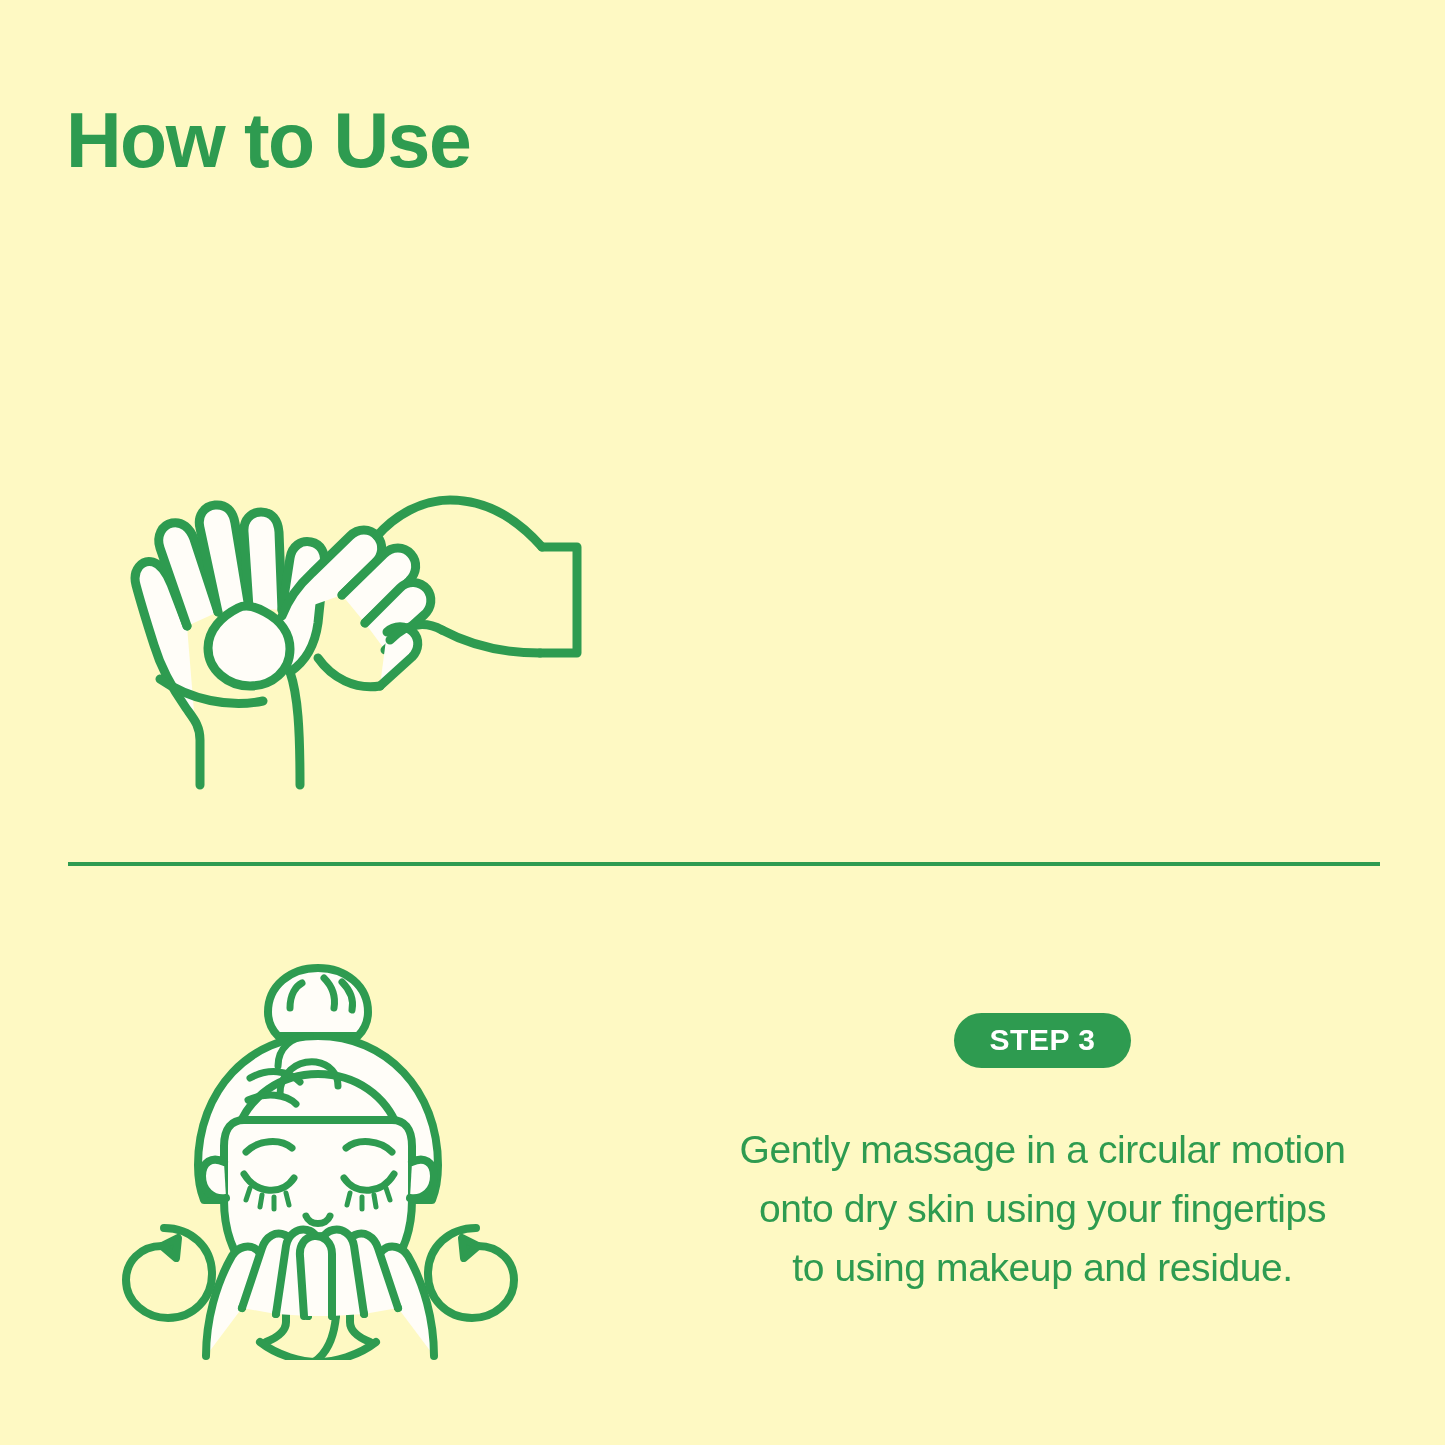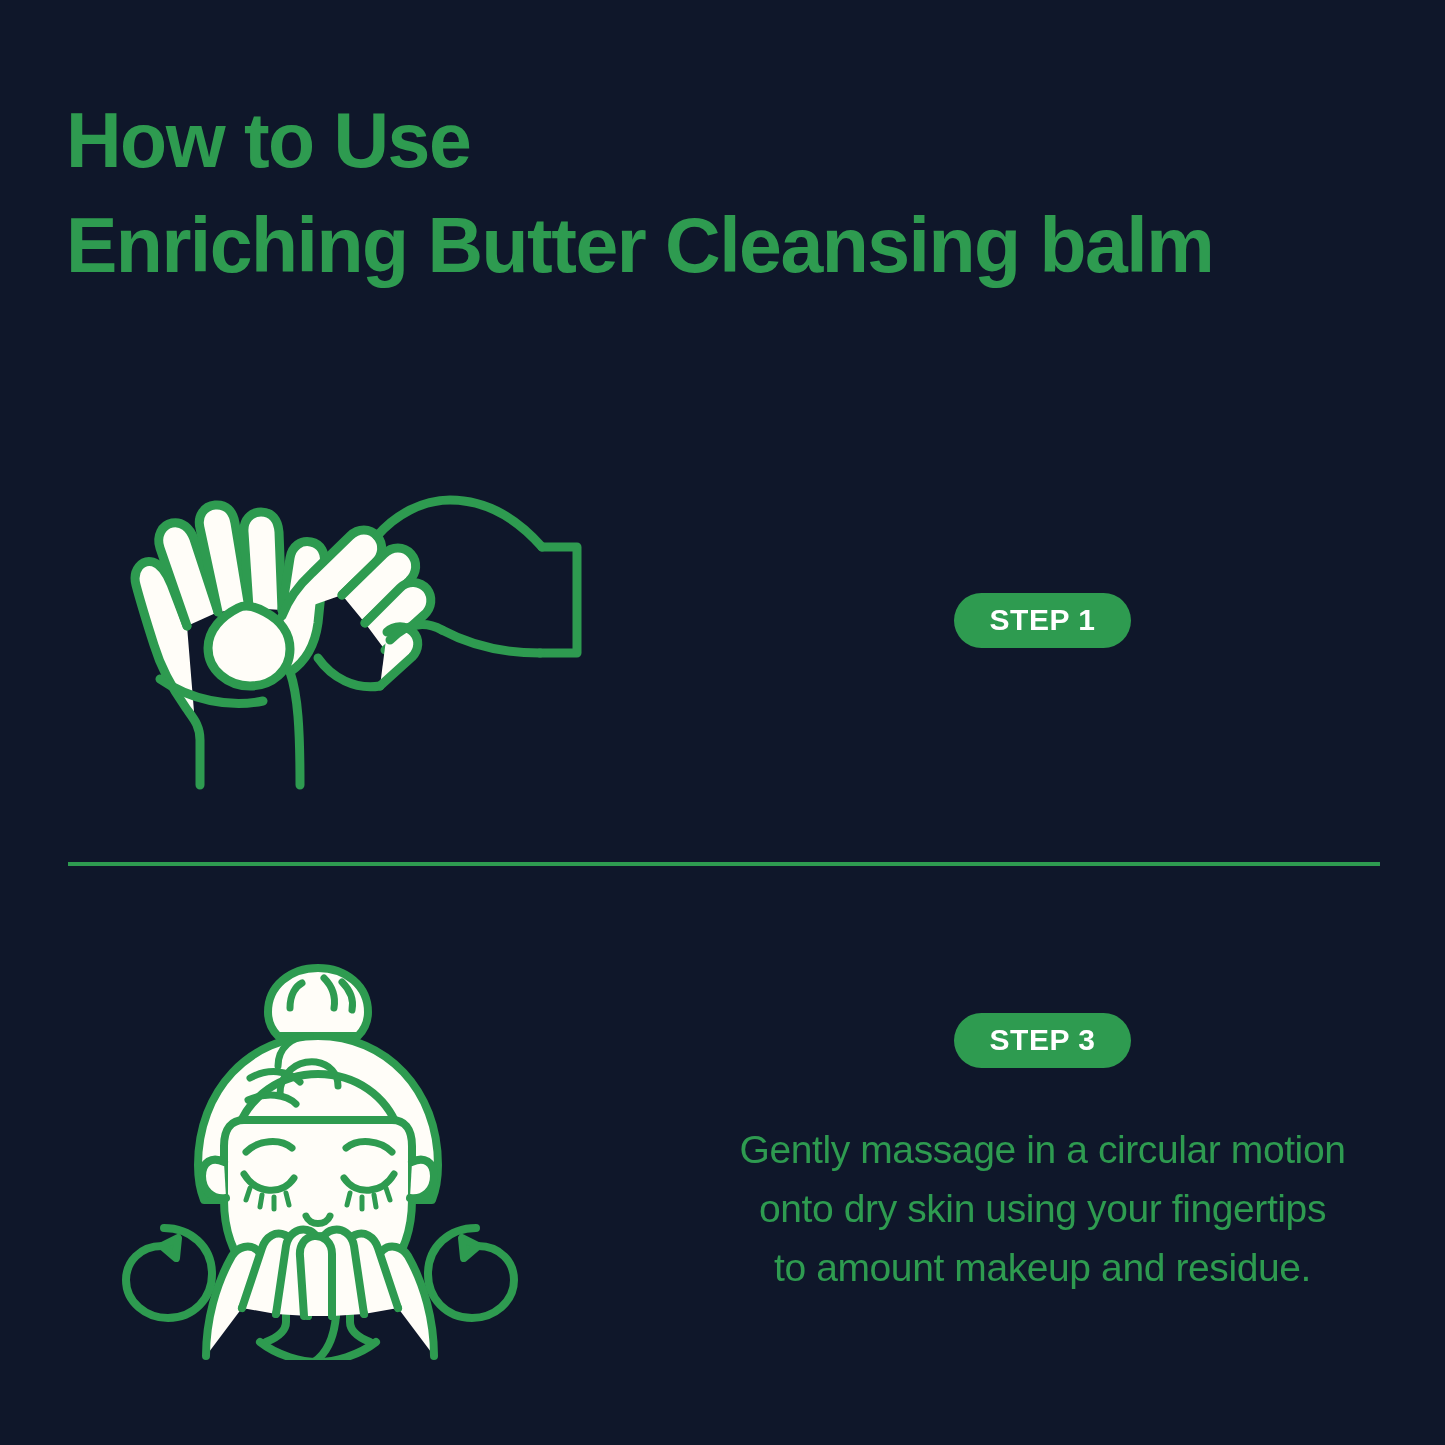--- a/index.html
+++ b/index.html
@@ -11,21 +11,21 @@
     height: 1445px;
     background: #fcf3e7;
     font-family: "Liberation Sans", sans-serif;
     overflow: hidden;
     position: relative;
   }
 
   .page {
     position: absolute;
     inset: 0;
-    background: #0f172a;
+    background: #fef9c3;
     text-decoration: underline;
   }
 
   
   .heading {
     position: absolute;
     left: 66px;
     top: 88px;
     width: 1330px;
     color: #2e9b50;
@@ -100,21 +100,20 @@
 
   svg { display: block; }
 </style>
 </head>
 <body>
 
 <div class="page">
 
   <div class="heading">
     <span class="line">How to Use</span>
-    <span class="line">Enriching Butter Cleansing balm</span>
   </div>
 
   <div class="step-row" id="step-row-1">
 
     <div class="illustration-cell">
       <span>
         <svg width="540" height="360" viewBox="0 0 540 360" fill="none" stroke="#2e9b50" stroke-width="9" stroke-linecap="round" stroke-linejoin="round">
 
           <path d="M150 345 L150 300 C150 285 143 278 136 268
                    C122 248 110 225 104 205
@@ -151,21 +150,20 @@
           <path d="M492 107 L527 107 L527 213 L490 213" fill="none"></path>
           <path d="M490 213 C455 213 420 205 392 190" fill="none"></path>
           <path d="M392 190 C370 178 352 188 340 200" fill="none"></path>
 
           <path d="M330 246 C305 250 282 238 268 218" fill="none"></path>
         </svg>
       </span>
     </div>
 
     <div class="text-cell">
-      <div class="step-badge">STEP 1</div>
     </div>
   </div>
 
   <hr class="divider">
 
   <div class="step-row" id="step-row-2">
 
     <div class="illustration-cell">
       <span>
         <svg width="420" height="410" viewBox="0 0 420 410" fill="none" stroke="#2e9b50" stroke-width="8" stroke-linecap="round" stroke-linejoin="round">
@@ -241,18 +239,18 @@
           <path d="M368 296 L352 288 L354 308 Z" fill="#2e9b50" stroke="#2e9b50"></path>
         </svg>
       </span>
     </div>
 
     <div class="text-cell">
       <div class="step-badge">STEP 3</div>
       <div class="step-desc">
         <span class="line">Gently massage in a circular motion</span>
         <span class="line">onto dry skin using your fingertips</span>
-        <span class="line">to amount makeup and residue.</span>
+        <span class="line">to using makeup and residue.</span>
       </div>
     </div>
   </div>
 
 </div>
 
 </body></html>

